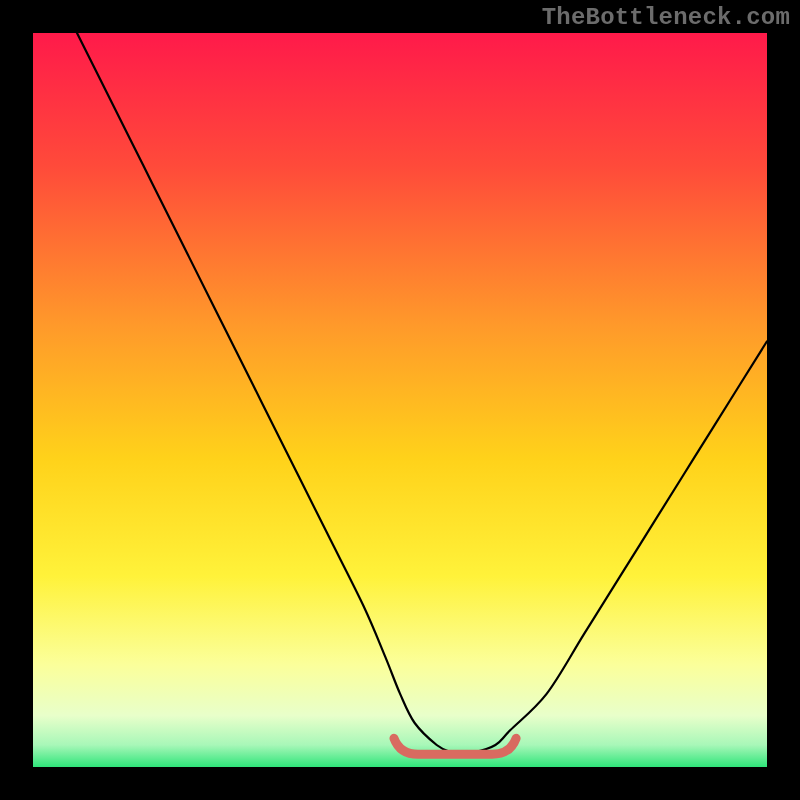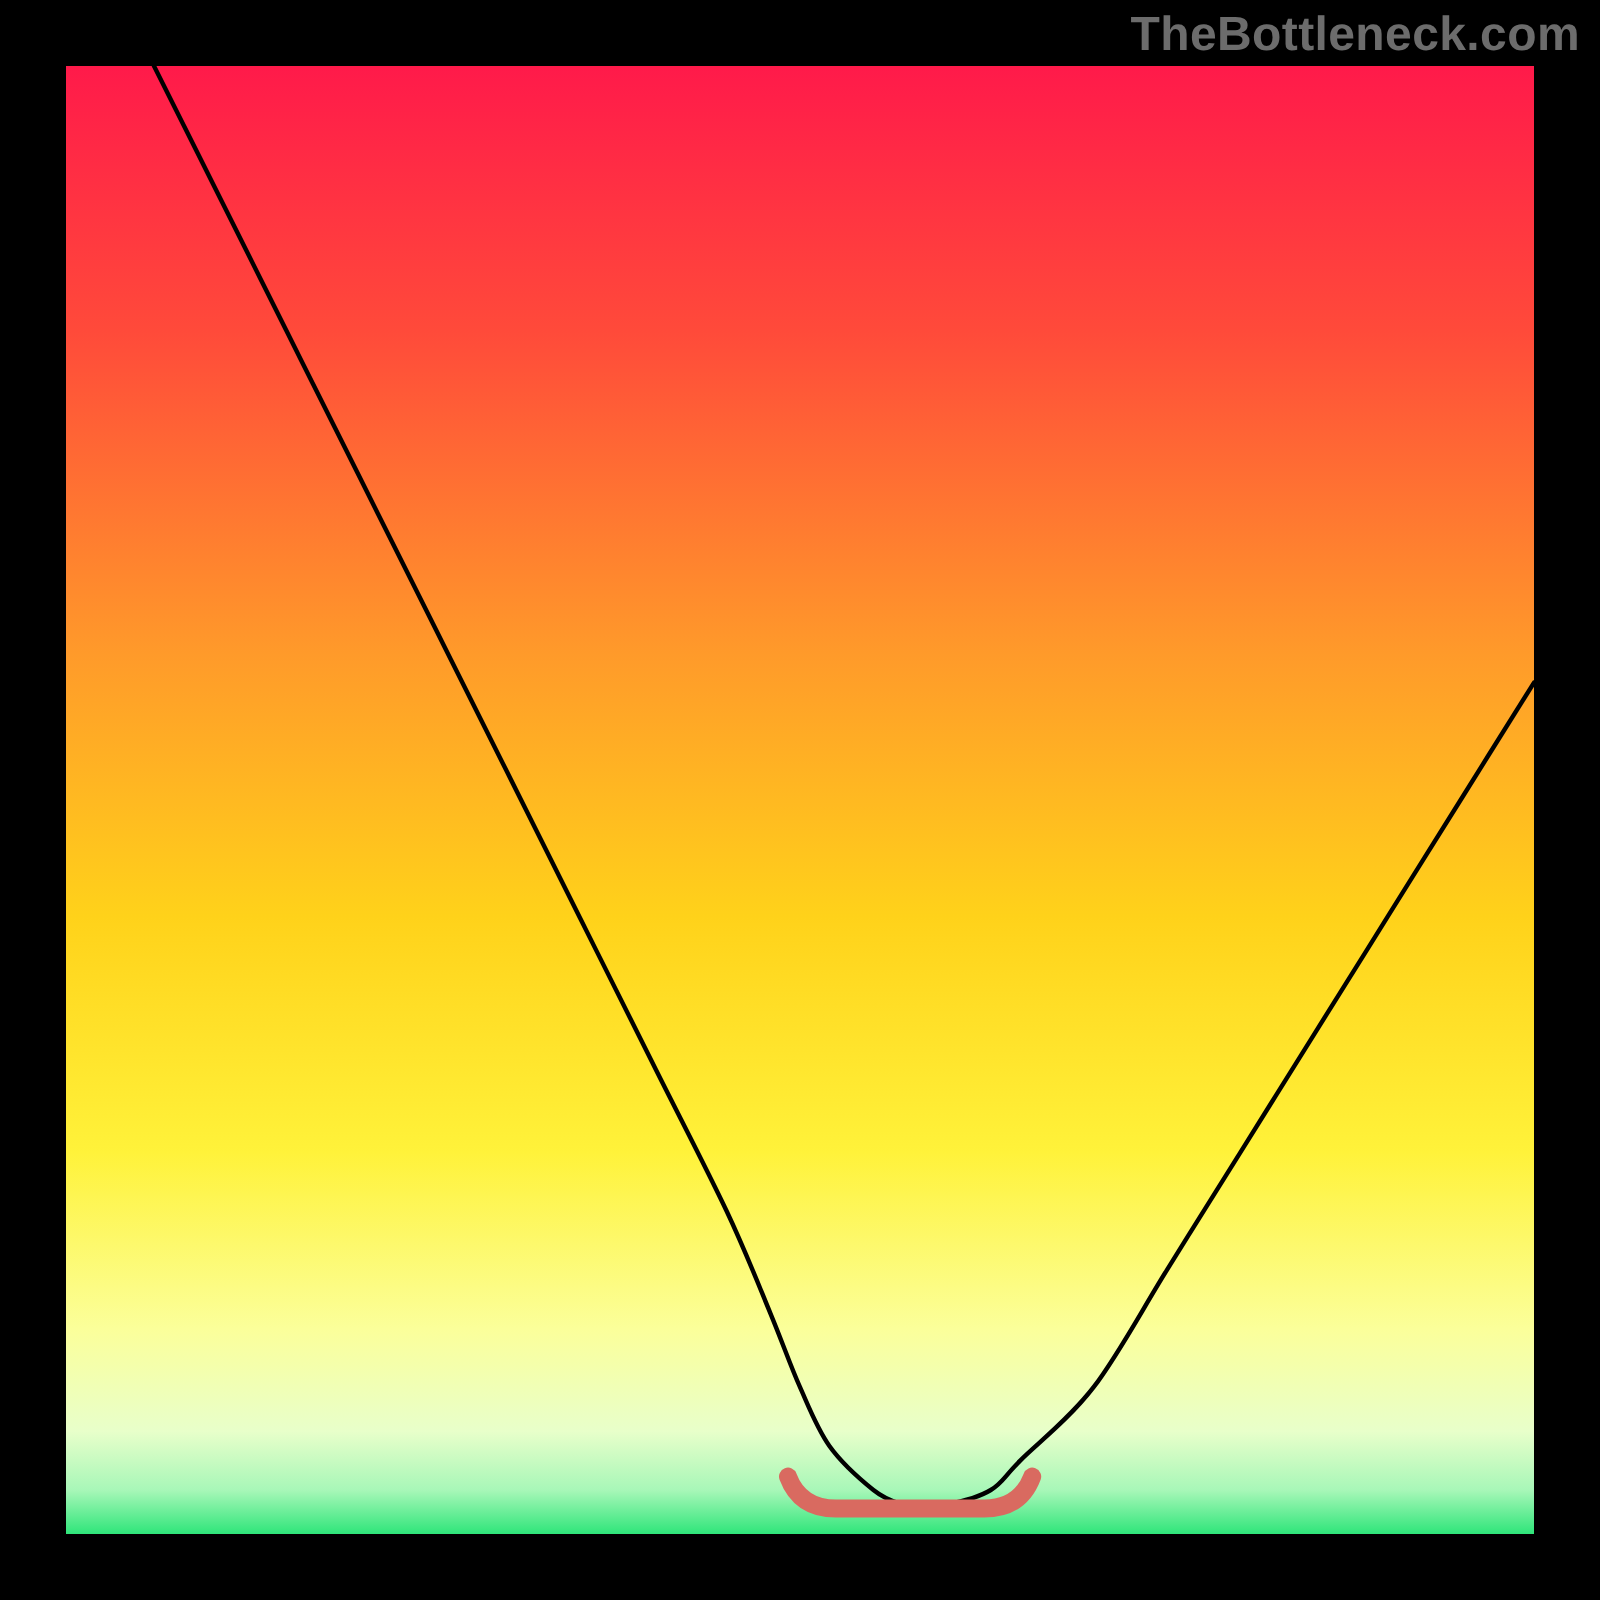--- a/index.html
+++ b/index.html
@@ -19,20 +19,21 @@
   }
   .watermark {
     position: absolute;
     top: 4px;
     right: 10px;
     font-size: 24px;
     font-weight: 600;
     color: #6c6c6c;
     letter-spacing: 0.2px;
     z-index: 5;
+    font-family: Liberation Mono, monospace;
   }
   .plot-outer {
     position: absolute;
     left: 33px;
     top: 33px;
     width: 734px;
     height: 734px;
     background: #000;
   }
   svg {

